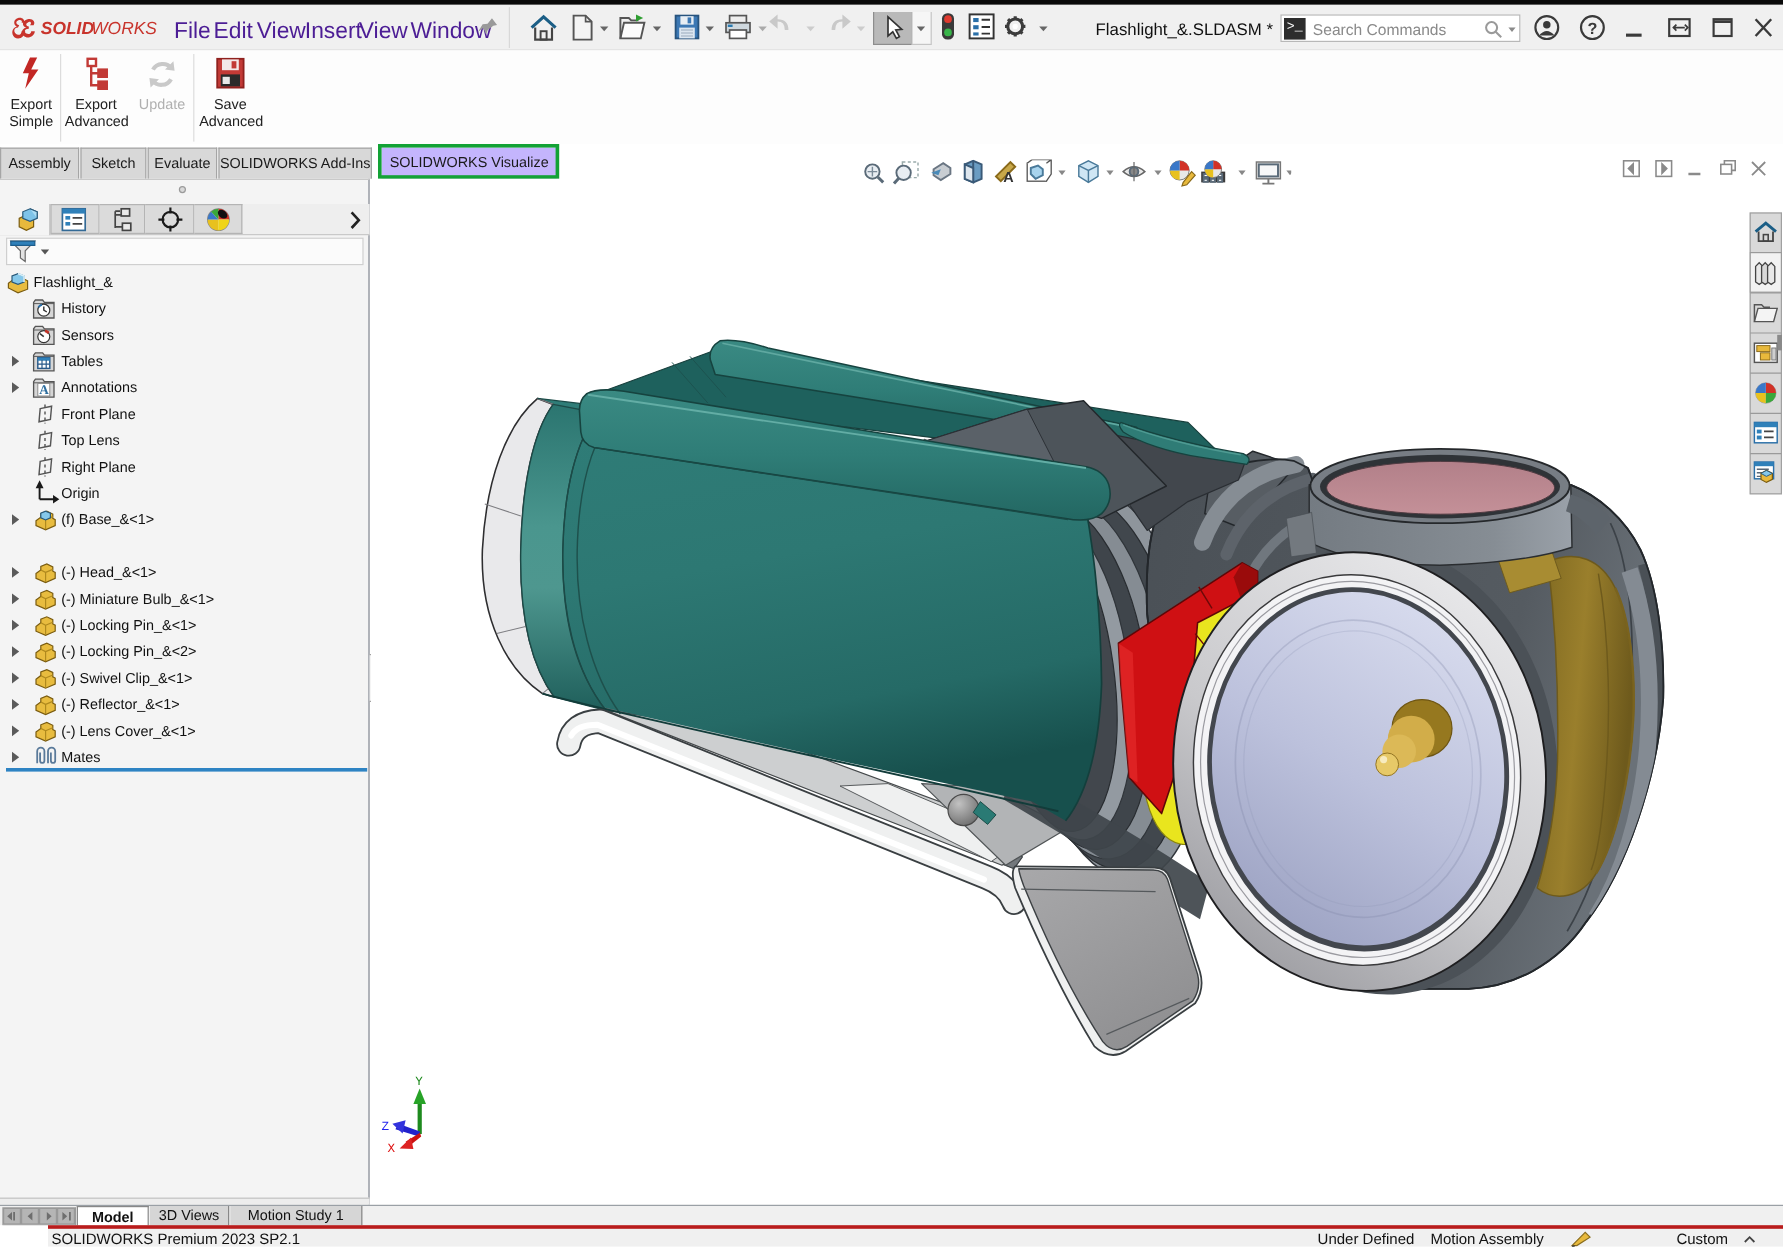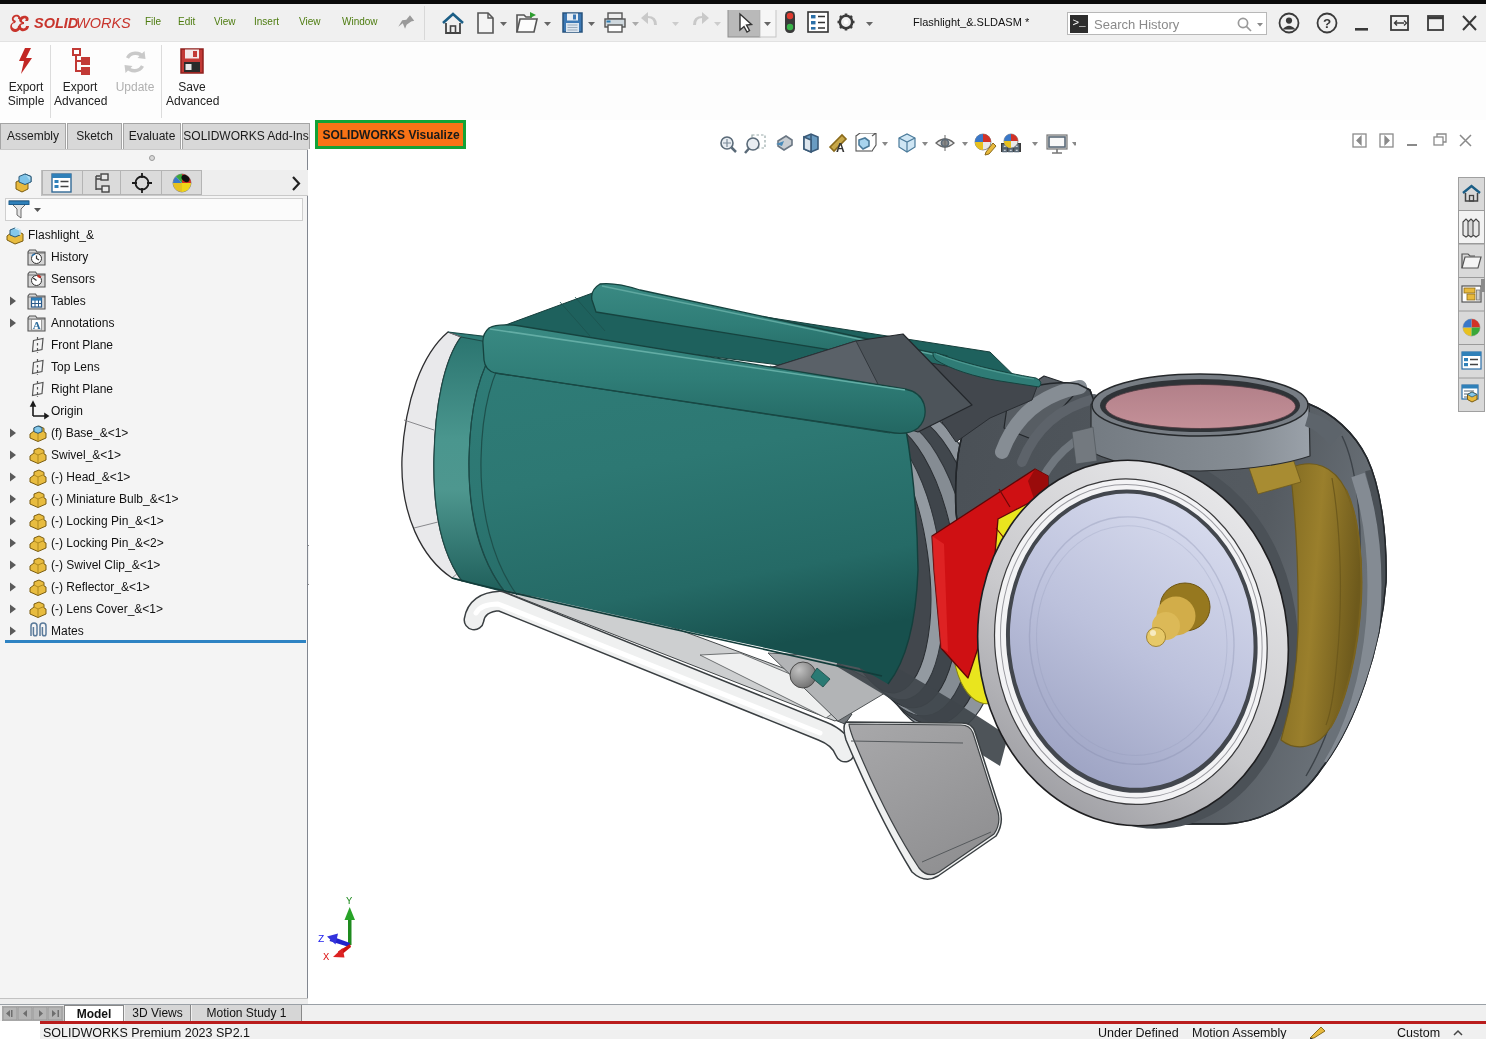--- a/index.html
+++ b/index.html
@@ -2,28 +2,28 @@
 <html><head>
 <meta charset="utf-8">
 <style>
 html,body{margin:0;padding:0;width:1486px;height:1039px;overflow:hidden;
 font-family:"Liberation Sans",sans-serif;background:#fff;}
 *{box-sizing:border-box;}
 .abs{position:absolute;}
 #page{position:relative;width:1176px;height:1039px;background:#fff;}
 #topstrip{left:0;top:0;width:1486px;height:4px;background:#0a0a0a;}
 #titlebar{left:0;top:4px;width:1486px;height:38px;background:#f0f0f0;border-bottom:1px solid #e2e2e2;}
-.menu{font-size:10px;color:#4d7c0f;position:absolute;top:12px;}
+.menu{font-size:19px;color:#4c1d95;position:absolute;top:12px;}
 #ribbon{left:0;top:42px;width:1486px;height:78px;background:#fdfdfd;}
 .rbtn{position:absolute;top:3px;text-align:center;font-size:12px;color:#222;line-height:14px;}
 .rsep{position:absolute;top:3px;width:1px;height:73px;background:#dcdcdc;}
 #tabrow{left:0;top:120px;width:1486px;height:29px;background:#fff;}
 .tab{position:absolute;top:3px;height:26px;background:#d8d8d8;border:1px solid #a5a5a5;border-bottom:none;
 font-size:12px;color:#1a1a1a;text-align:center;line-height:24px;}
-#tabrow .active{background:#f97316;border:none;font-weight:bold;}
+#tabrow .active{background:#c4b5fd;border:none;font-weight:normal;}
 #greenbox{position:absolute;left:315px;top:0px;width:151px;height:29px;border:3px solid #13a236;}
 #mainrow{left:0;top:149px;width:1486px;height:855px;}
 #panel{position:absolute;left:0;top:0;width:308px;height:855px;background:#f4f4f4;border-right:1px solid #828790;}
 #viewport{position:absolute;left:309px;top:0;width:1177px;height:855px;background:#fff;}
 .tr{position:absolute;left:0;width:300px;height:22px;font-size:12px;color:#111;}
 .tr span{position:absolute;top:4px;}
 #bottombar{left:0;top:1004px;width:1486px;height:17px;background:#f0f0f0;border-top:1px solid #9aa0a6;}
 .btab{position:absolute;top:0px;height:17px;background:#d6d6d6;border-right:1px solid #888;
 font-size:12px;color:#111;text-align:center;line-height:16px;}
 #statusbar{left:0;top:1021px;width:1486px;height:18px;background:#f0f0f0;border-top:3px solid #b91c1c;font-size:12.5px;color:#111;margin-left:40px;}
@@ -119,25 +119,25 @@
 
     <g transform="translate(404,2)">
       <circle cx="10" cy="10" r="6.2" fill="none" stroke="#3c3c3c" stroke-width="2.6"></circle>
       <circle cx="10" cy="10" r="2.2" fill="#fff"></circle>
       <g stroke="#3c3c3c" stroke-width="2.6">
         <path d="M10 1.5 V4 M10 16 V18.5 M1.5 10 H4 M16 10 H18.5 M4 4 L5.8 5.8 M14.2 14.2 L16 16 M16 4 L14.2 5.8 M5.8 14.2 L4 16"></path>
       </g>
     </g>
     <path d="M434 12 l7 0 l-3.5 4 z" fill="#666"></path>
   </svg>
-  <span class="abs" style="left:913px;top:12px;font-size:11px;color:#111">Flashlight_&amp;.SLDASM *</span>
+  <span class="abs" style="left:913px;top:12px;font-size:14px;color:#111">Flashlight_&amp;.SLDASM *</span>
 
   <div class="abs" style="left:1067px;top:8px;width:200px;height:23px;background:#fff;border:1px solid #b8b8b8">
     <div class="abs" style="left:2px;top:2px;width:18px;height:18px;background:#2d2d2d;color:#fff;font-size:11px;line-height:17px;text-align:center;font-family:'Liberation Mono',monospace">&gt;_</div>
-    <span class="abs" style="left:26px;top:4px;font-size:13px;color:#8a8a8a">Search History</span>
+    <span class="abs" style="left:26px;top:4px;font-size:13px;color:#8a8a8a">Search Commands</span>
     <svg class="abs" style="left:168px;top:3px" width="30" height="17" viewBox="0 0 30 17">
       <circle cx="7" cy="7" r="4.6" fill="none" stroke="#9a9a9a" stroke-width="1.7"></circle>
       <path d="M10.4 10.4 L15 15" stroke="#9a9a9a" stroke-width="1.7"></path>
       <path d="M21 7 l6 0 -3 3.6 z" fill="#8a8a8a"></path>
     </svg>
   </div>
   <svg class="abs" style="left:1270px;top:8px" width="216" height="24" viewBox="0 0 216 24">
     <path d="M-13 9 l6 0 l-3 4 z" fill="#777"></path>
     <circle cx="19" cy="11" r="9.5" fill="none" stroke="#3a3a3a" stroke-width="1.8"></circle>
     <circle cx="19" cy="8.6" r="3.1" fill="#3a3a3a"></circle>
@@ -460,32 +460,20 @@
             </svg>
             <svg class="abs" style="left:0;top:0" width="50" height="22" viewBox="0 0 50 22">
               <g transform="translate(29,3)">
                 <path d="M1 9 L5 6 L5 3 L10 1 L15 3.4 L15 7 L17 8 L17 13 L9 16.5 L1 13 Z" fill="#e8bc3f" stroke="#7a5c10"></path>
                 <path d="M5 6 L9 8 M9 8 L15 5.5 M9 8 L9 16" stroke="#b08a1e" fill="none"></path>
                 <path d="M9 1 L13 2.7 L13 6.6 L9 8.3 L5 6.6 L5 2.7 Z" fill="#85c8ea" stroke="#2a5a7a"></path>
               </g>
             </svg>
             <span style="left:51px">(f) Base_&amp;&lt;1&gt;</span>
           </div>
-      <div class="tr" style="top:220px">
-            <svg class="abs" style="left:9px;top:6px" width="8" height="10" viewBox="0 0 8 10">
-              <path d="M1 0.5 L7 5 L1 9.5 Z" fill="#5a5a5a"></path>
-            </svg>
-            <svg class="abs" style="left:0;top:0" width="50" height="22" viewBox="0 0 50 22">
-              <g transform="translate(29,3)">
-                <path d="M1 9 L5 6 L5 3 L10 1 L15 3.4 L15 7 L17 8 L17 13 L9 16.5 L1 13 Z" fill="#e8bc3f" stroke="#7a5c10"></path>
-                <path d="M5 6 L9 8 M9 8 L15 5.5 M9 8 L9 16" stroke="#b08a1e" fill="none"></path>
-              </g>
-            </svg>
-            <span style="left:51px">Swivel_&amp;&lt;1&gt;</span>
-          </div>
       <div class="tr" style="top:242px">
             <svg class="abs" style="left:9px;top:6px" width="8" height="10" viewBox="0 0 8 10">
               <path d="M1 0.5 L7 5 L1 9.5 Z" fill="#5a5a5a"></path>
             </svg>
             <svg class="abs" style="left:0;top:0" width="50" height="22" viewBox="0 0 50 22">
               <g transform="translate(29,3)">
                 <path d="M1 9 L5 6 L5 3 L10 1 L15 3.4 L15 7 L17 8 L17 13 L9 16.5 L1 13 Z" fill="#e8bc3f" stroke="#7a5c10"></path>
                 <path d="M5 6 L9 8 M9 8 L15 5.5 M9 8 L9 16" stroke="#b08a1e" fill="none"></path>
               </g>
             </svg>

